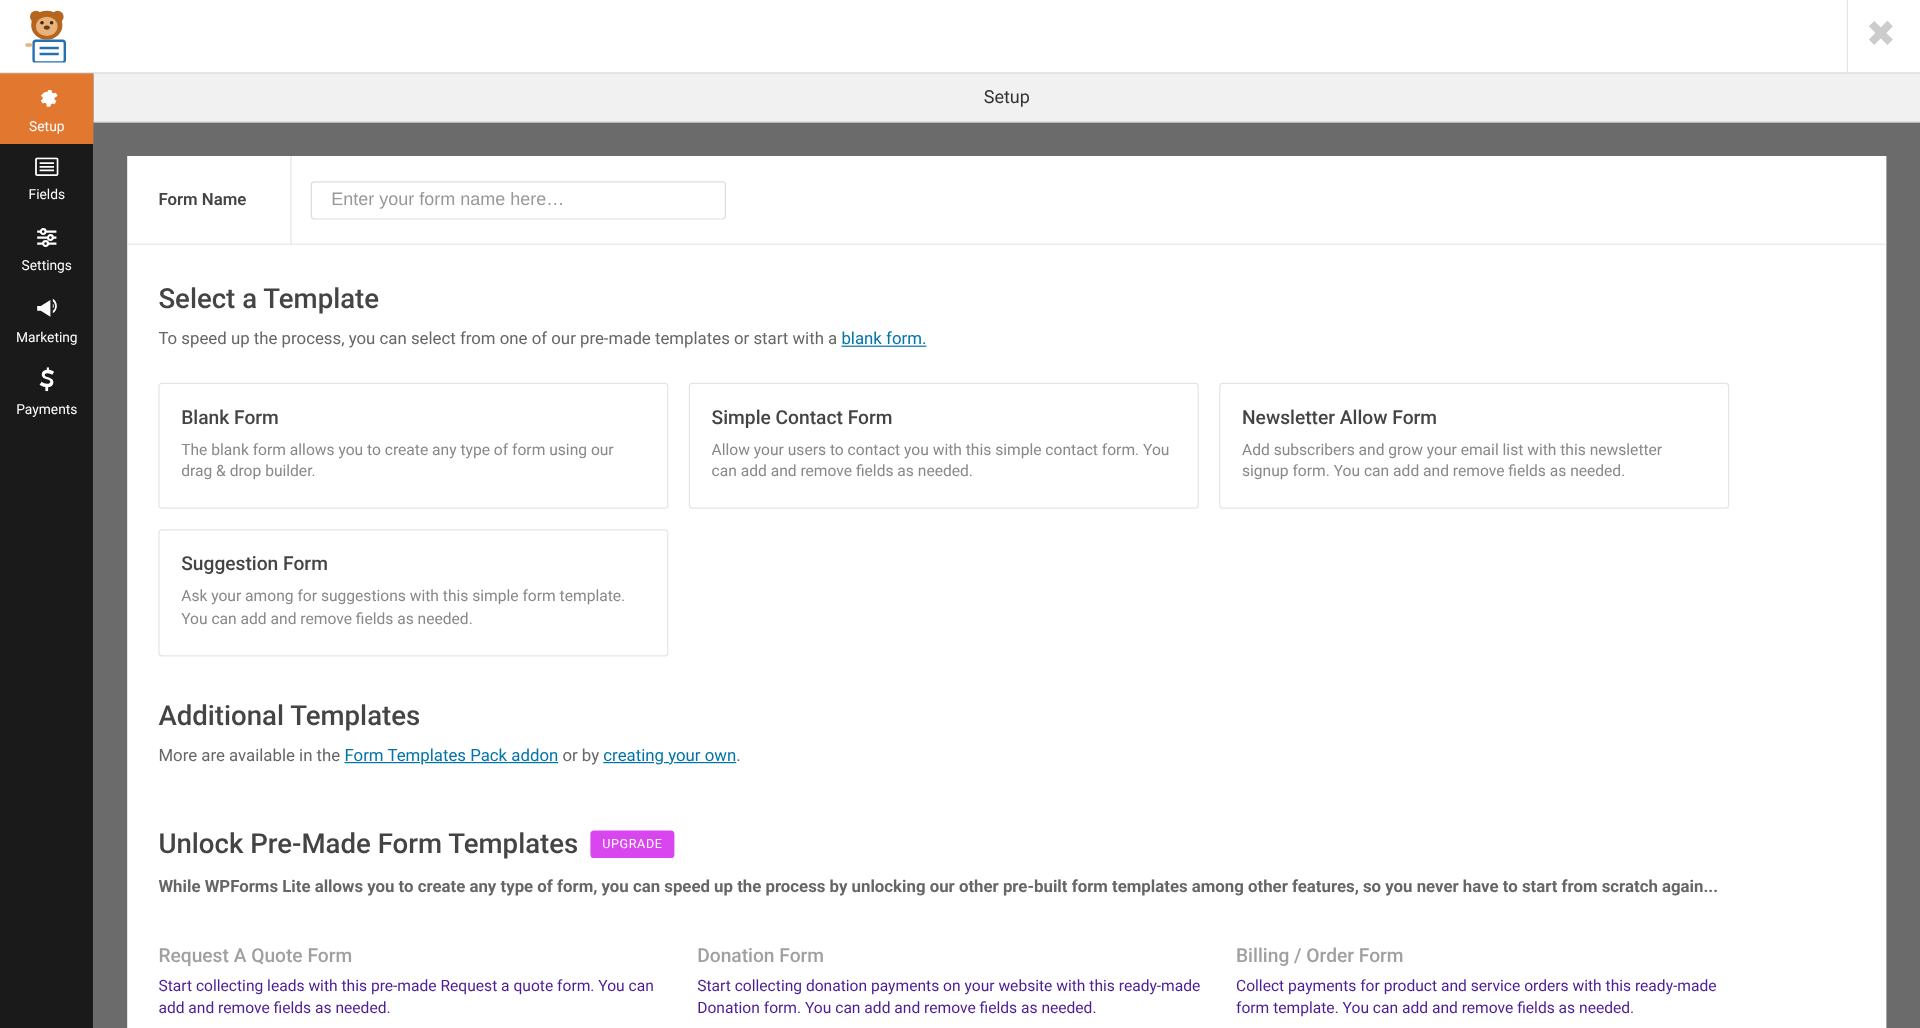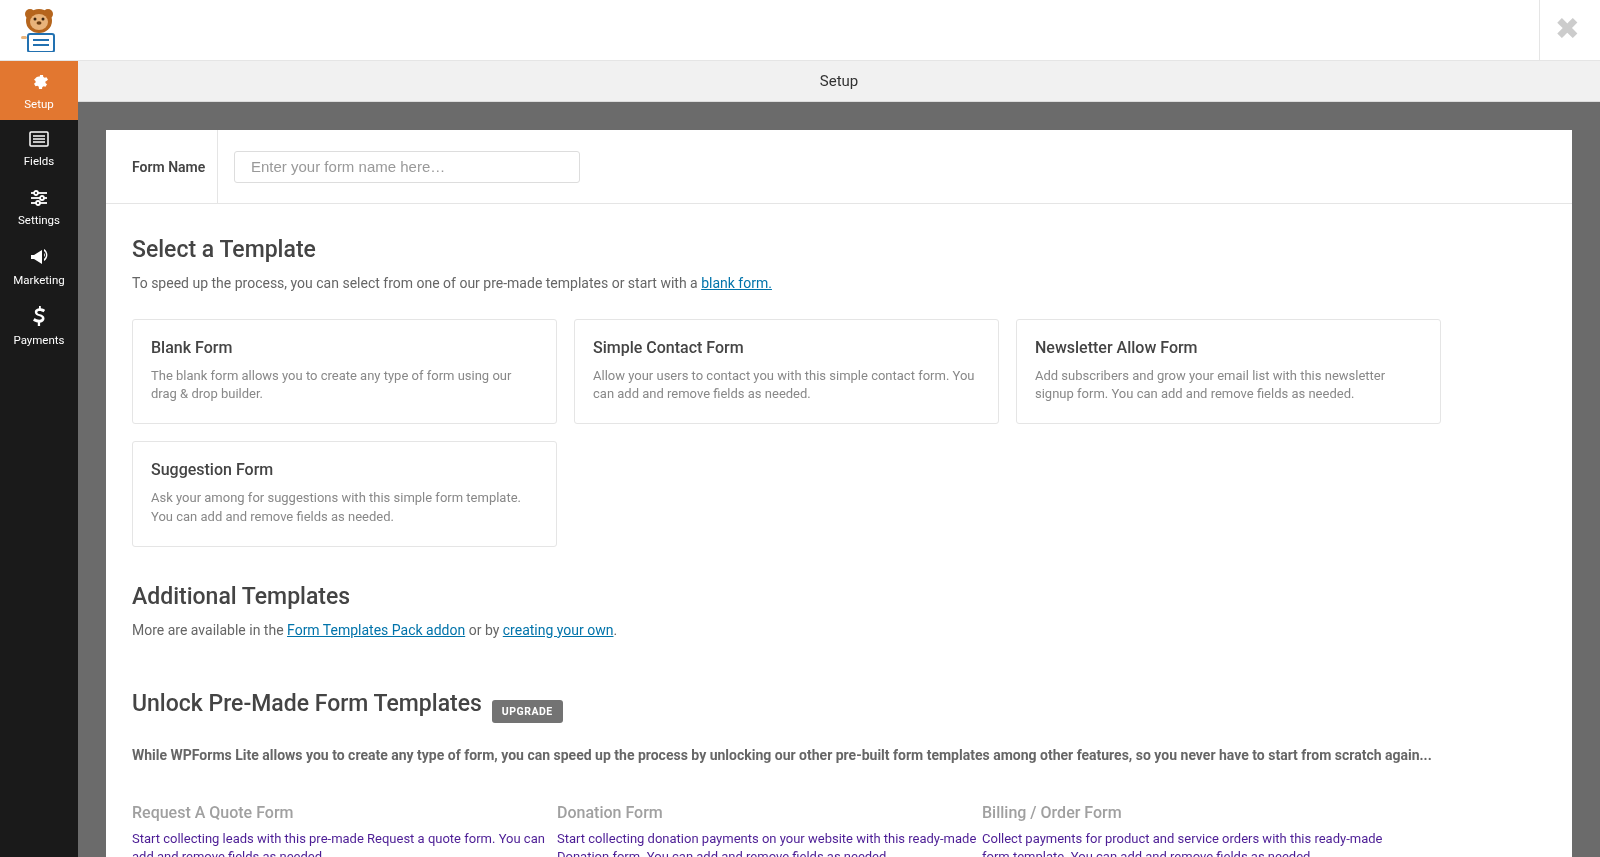--- a/index.html
+++ b/index.html
@@ -88,21 +88,21 @@
   height: 100%;
   overflow: hidden;
 }
 .form-name-row {
   display: flex;
   align-items: center;
   border-bottom: 1px solid #e5e5e5;
   height: 74px;
 }
 .form-name-label {
-  width: 112px;
+  width: 137px;
   padding-left: 26px;
   border-right: 1px solid #e5e5e5;
   height: 100%;
   display: flex;
   align-items: center;
   font-size: 14px;
   font-weight: 600;
   color: #444;
 }
 .form-name-input-wrap { padding: 0 16px; }
@@ -153,32 +153,33 @@
   color: #888;
   line-height: 1.4;
 }
 .unlock-row {
   display: flex;
   align-items: center;
   gap: 10px;
   margin-bottom: 14px;
 }
 .badge-upgrade {
-  background: #737373;
+  background: #d946ef;
   color: #fff;
   font-size: 10.5px;
-  font-weight: 700;
+  font-weight: 400;
   padding: 5px 10px;
   border-radius: 3px;
   letter-spacing: 0.5px;
 }
 .unlock-desc { font-size: 14px; color: #666; margin-bottom: 40px; font-weight: bold; }
 .locked-grid {
   display: flex;
   flex-wrap: wrap;
+  gap: 24px;
 }
 .locked-card { width: 425px; }
 .locked-card .lc-title { font-size: 16px; color: #a0a0a0; margin-bottom: 8px; font-weight: 500;}
 .locked-card .lc-desc { font-size: 13px; color: #4c1d95; line-height: 1.4; }
 </style>
 </head>
 <body>
 
 <div class="topbar">
   <div class="logo">
@@ -289,21 +290,21 @@
           </div>
 
           <div class="section-title">Additional Templates</div>
           <div class="section-desc">
             <span>More are available in the </span><a class="link">Form Templates Pack addon</a><span> or by </span><a class="link">creating your own</a><span>.</span>
           </div>
 
           <div style="height:24px"></div>
 
           <div class="unlock-row">
-            <div class="section-title" style="margin-bottom:16px">Unlock Pre-Made Form Templates</div>
+            <div class="section-title" style="margin-bottom:0">Unlock Pre-Made Form Templates</div>
             <div class="badge-upgrade">UPGRADE</div>
           </div>
           <div class="unlock-desc">While WPForms Lite allows you to create any type of form, you can speed up the process by unlocking our other pre-built form templates among other features, so you never have to start from scratch again...</div>
 
           <div class="locked-grid">
             <div class="locked-card">
               <div class="lc-title">Request A Quote Form</div>
               <div class="lc-desc">Start collecting leads with this pre-made Request a quote form. You can add and remove fields as needed.</div>
             </div>
             <div class="locked-card">

